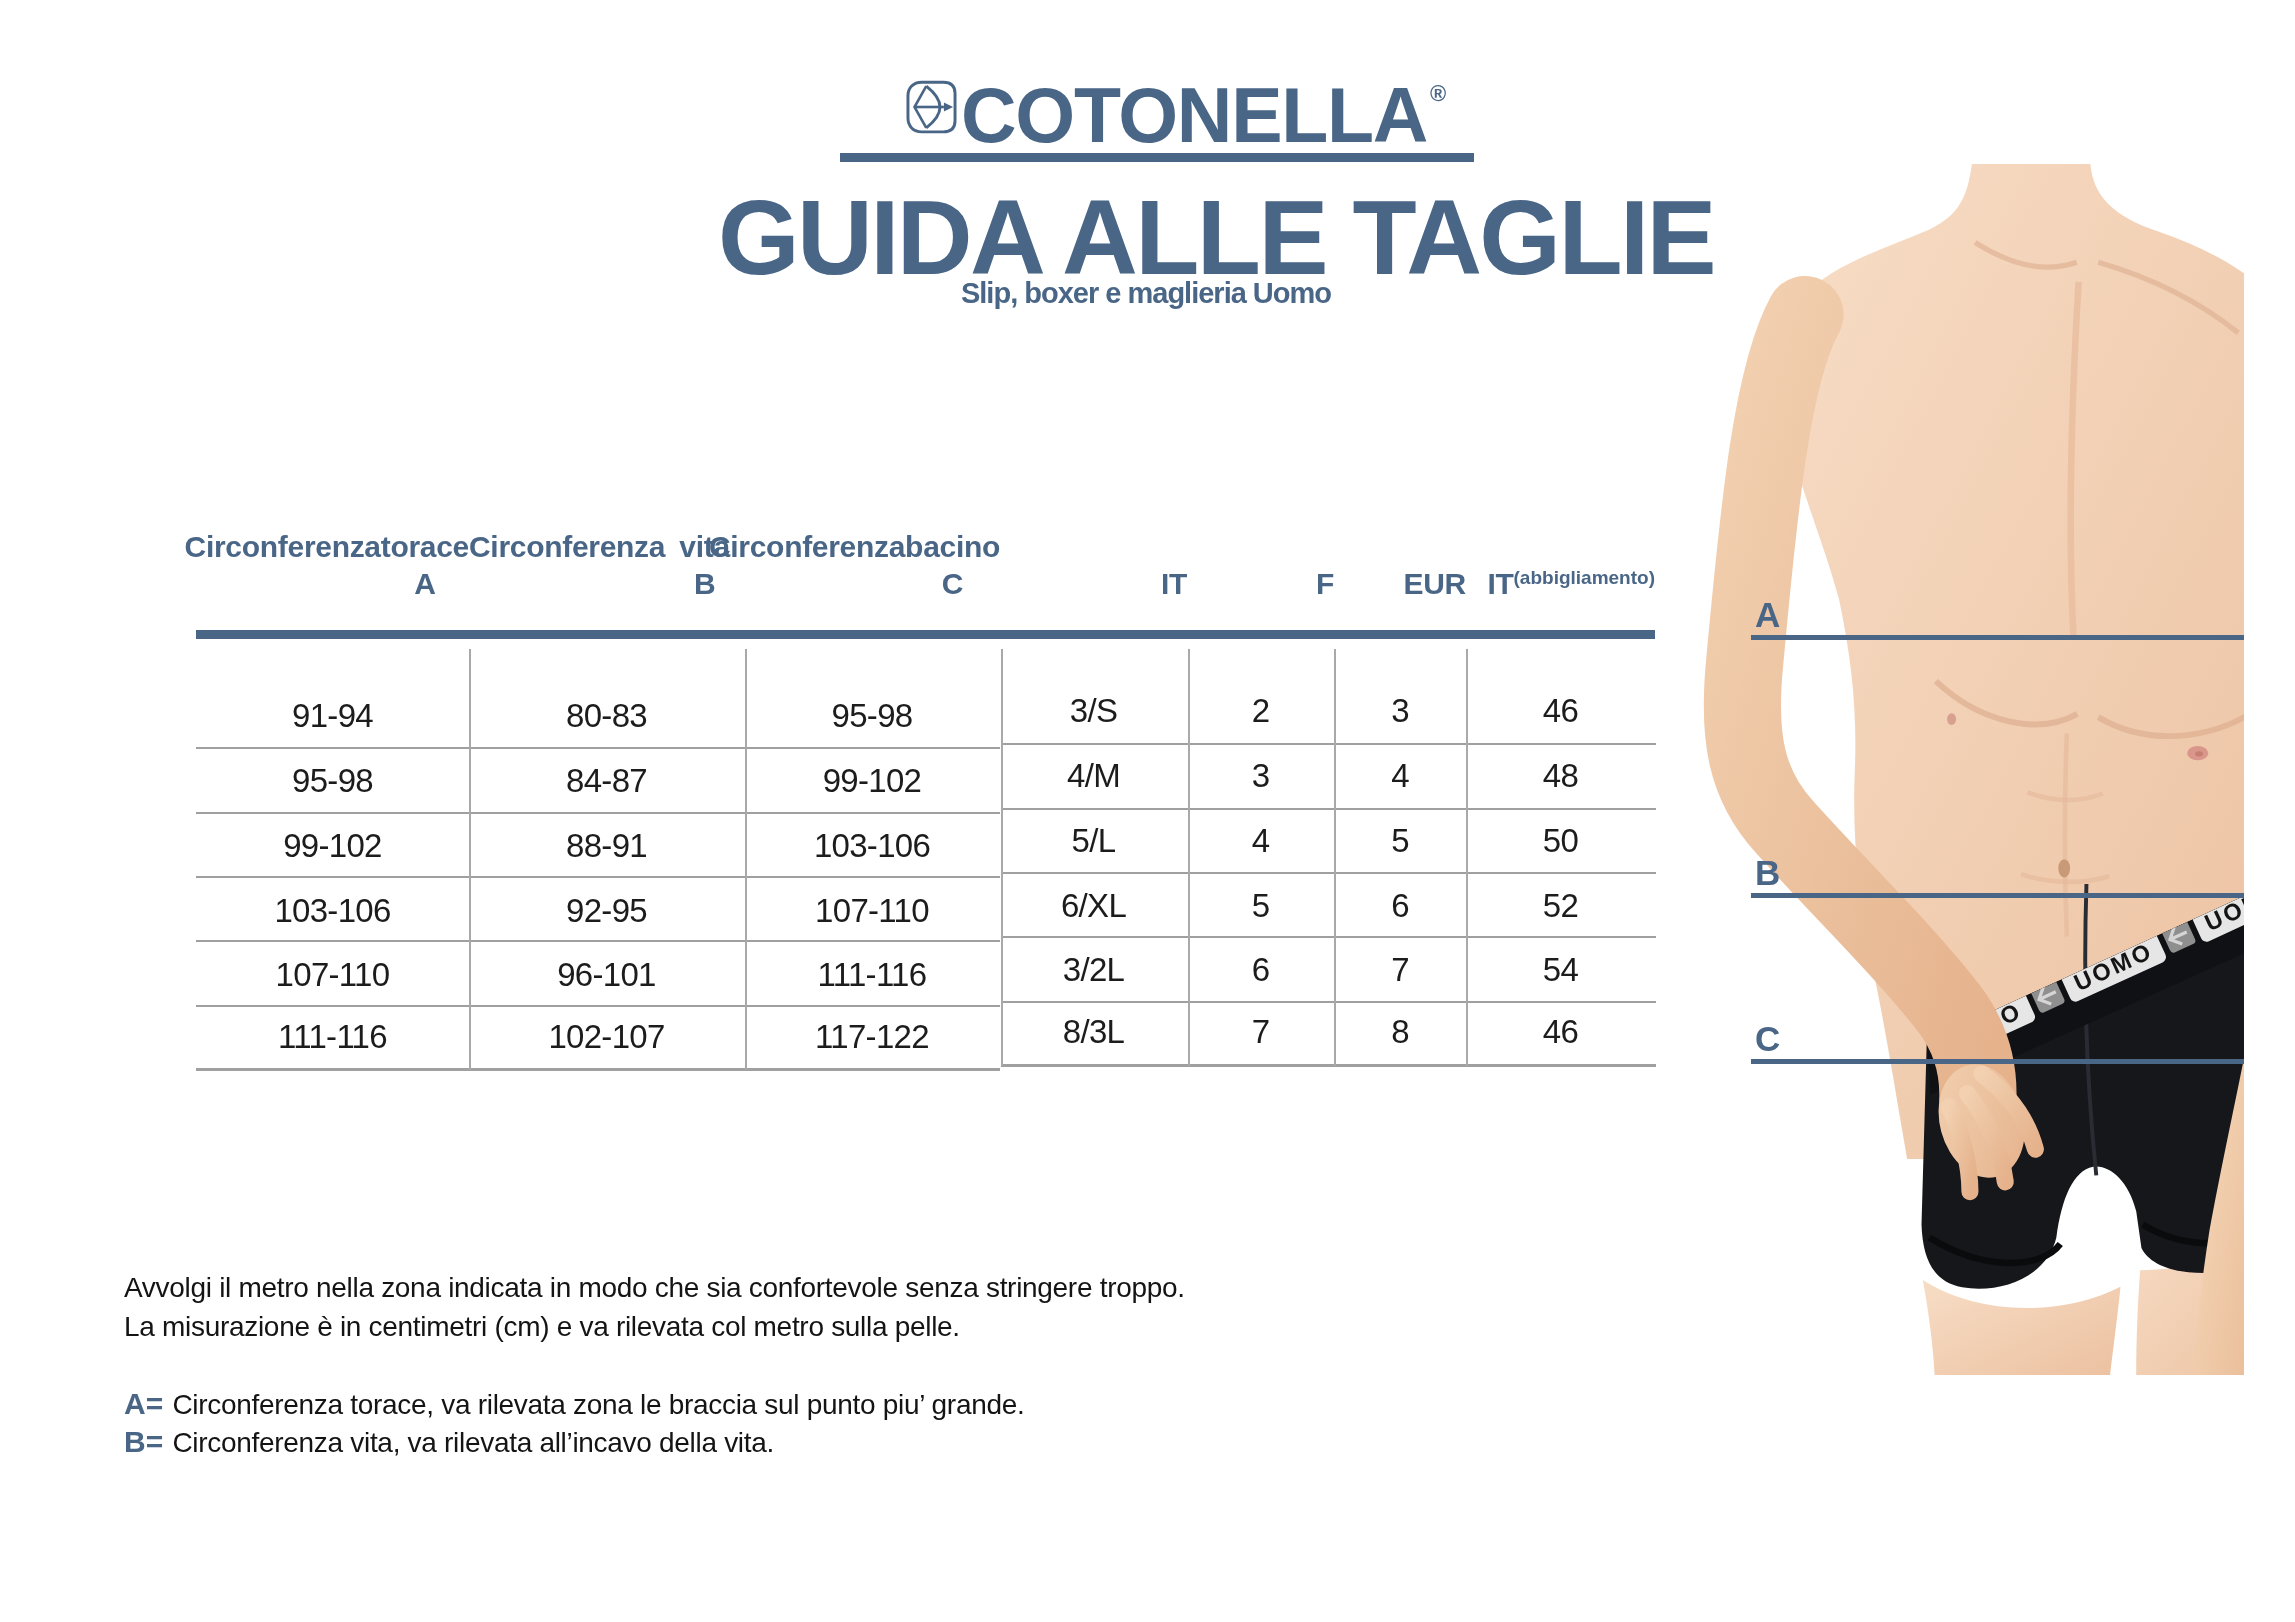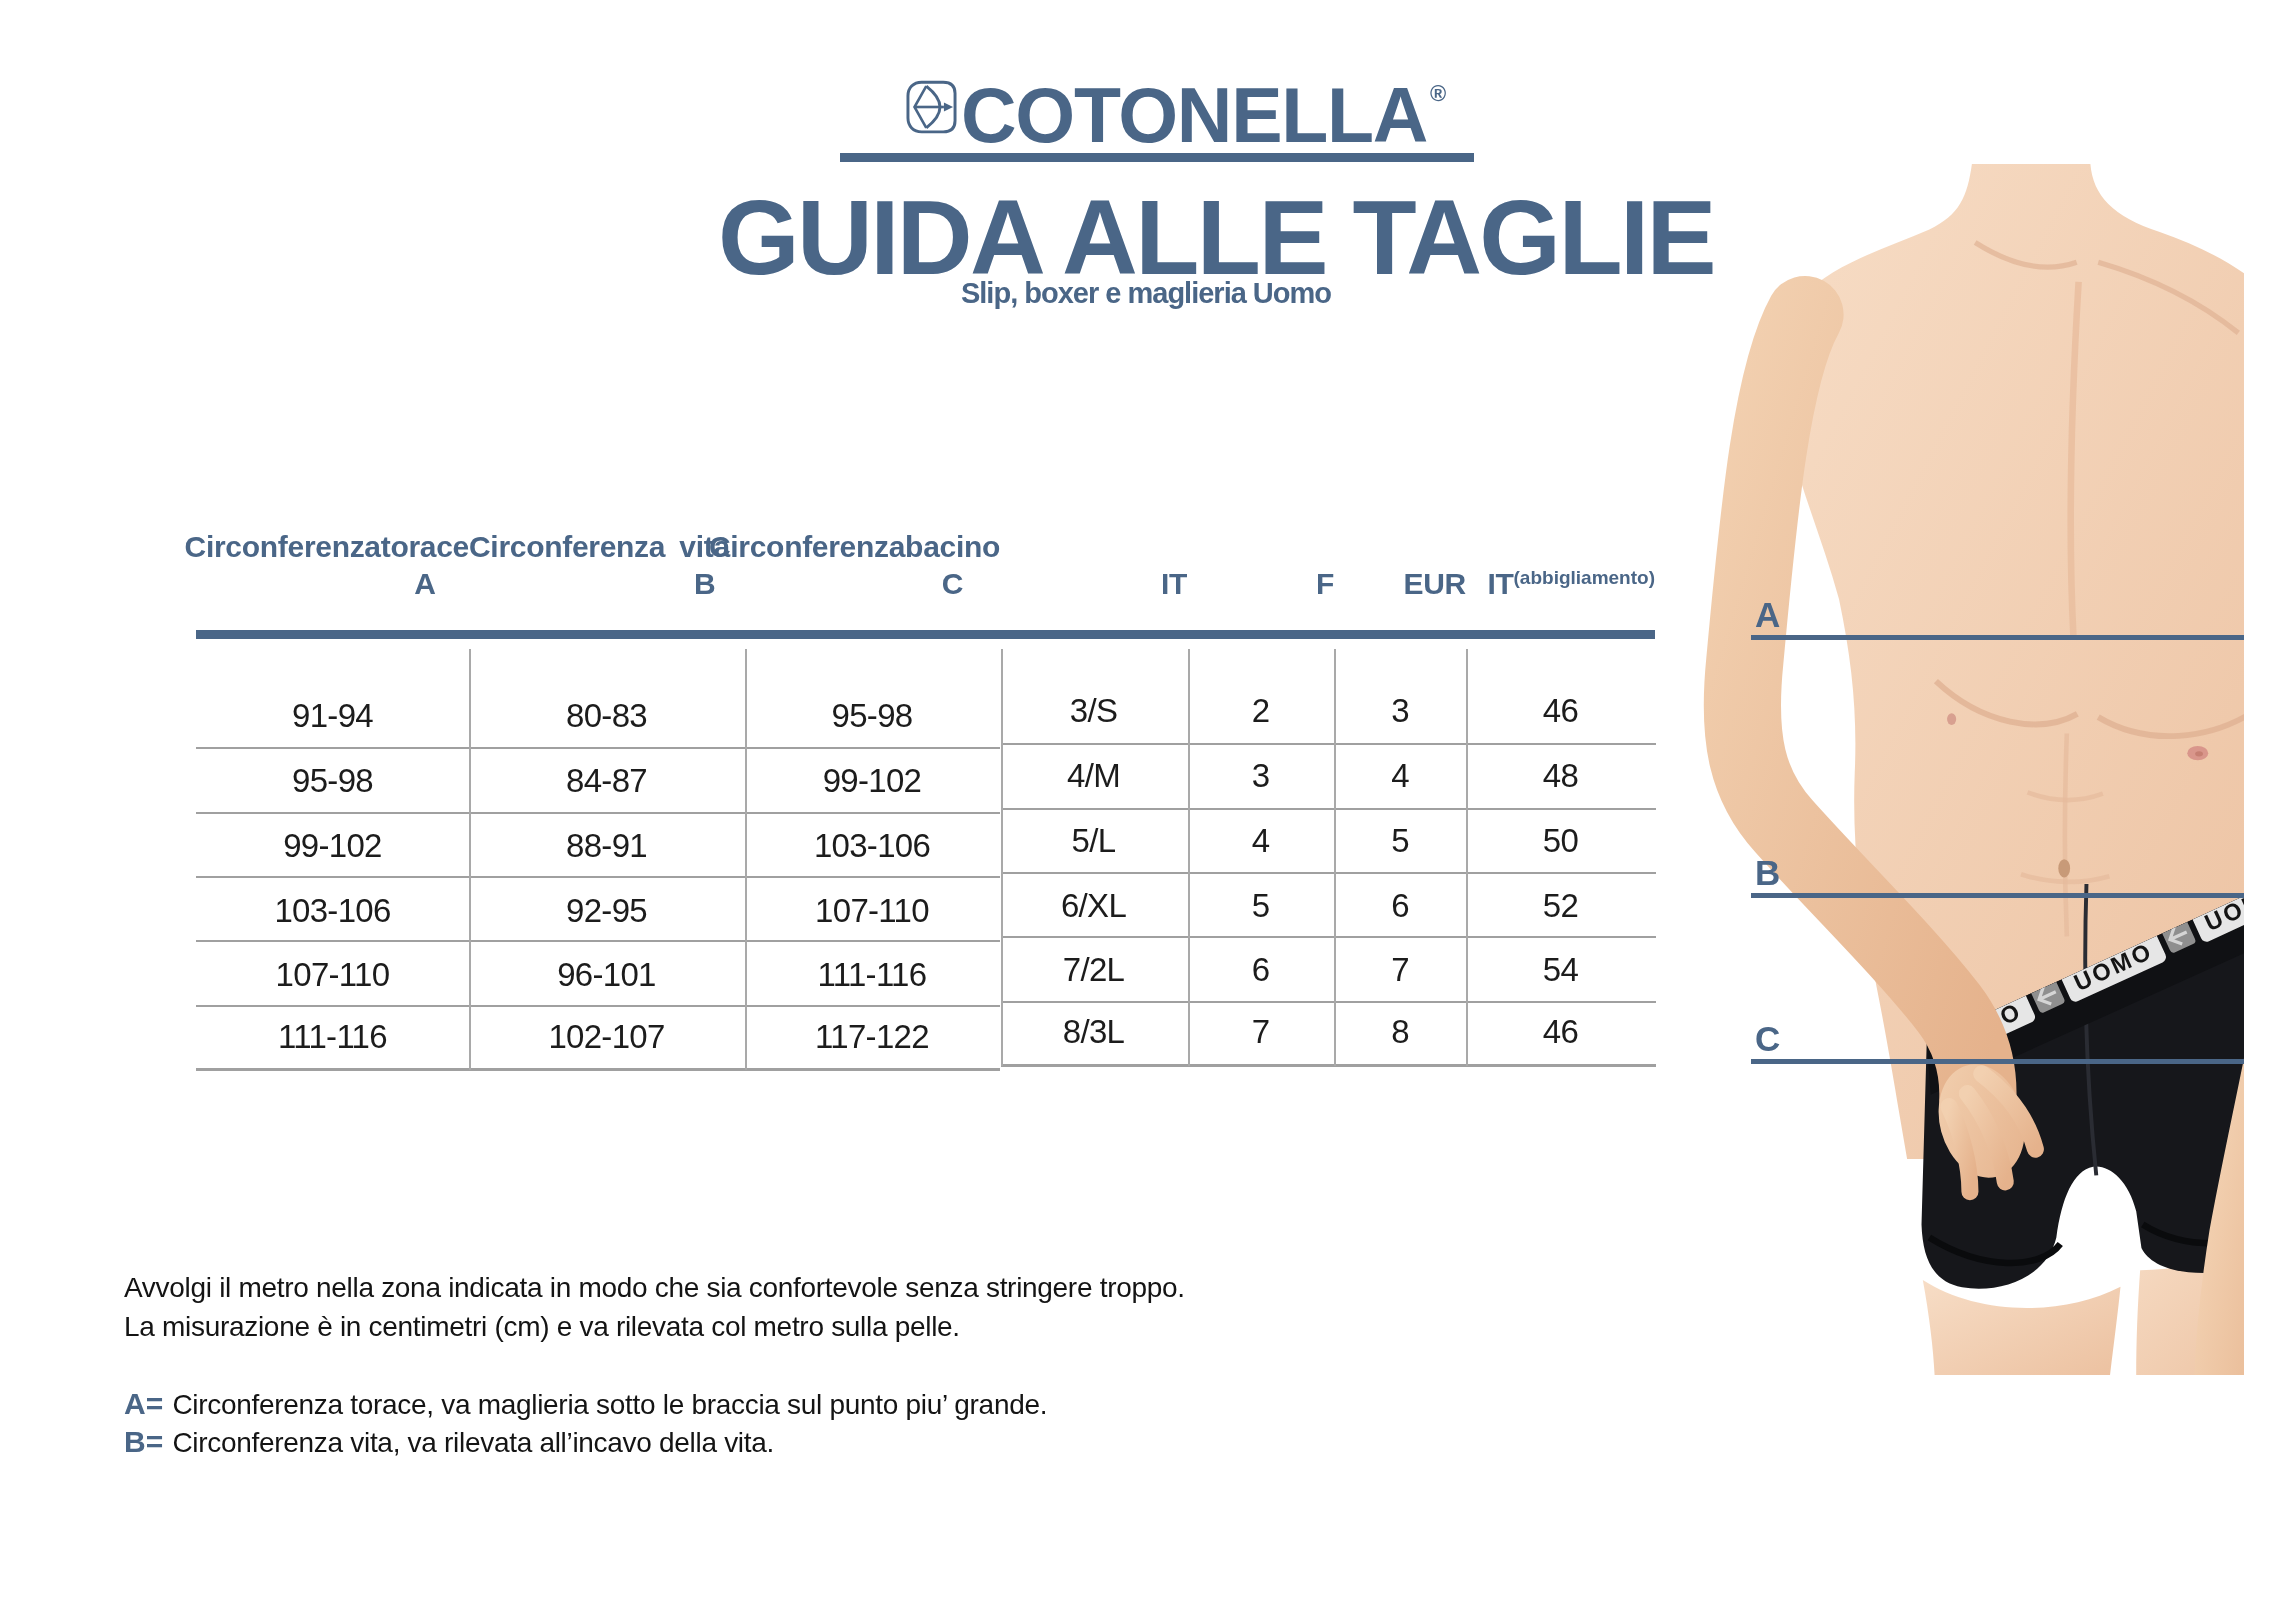--- a/index.html
+++ b/index.html
@@ -125,21 +125,21 @@
     <div class="cell c3">107-110</div>
     <div class="cell c4 rgt">6/XL</div>
     <div class="cell c5 rgt">5</div>
     <div class="cell c6 rgt">6</div>
     <div class="cell c7 rgt">52</div>
   </div>
   <div class="abs trow" style="top:943px">
     <div class="cell c1">107-110</div>
     <div class="cell c2">96-101</div>
     <div class="cell c3">111-116</div>
-    <div class="cell c4 rgt">7/2L</div>
+    <div class="cell c4 rgt">3/2L</div>
     <div class="cell c5 rgt">6</div>
     <div class="cell c6 rgt">7</div>
     <div class="cell c7 rgt">54</div>
   </div>
   <div class="abs trow" style="top:1005px">
     <div class="cell c1">111-116</div>
     <div class="cell c2">102-107</div>
     <div class="cell c3">117-122</div>
     <div class="cell c4 rgt">8/3L</div>
     <div class="cell c5 rgt">7</div>
@@ -168,21 +168,21 @@
   <div class="abs vline" style="left:1334px;top:649px;height:417px"></div>
   <div class="abs vline" style="left:1466px;top:649px;height:417px"></div>
 
   <div class="abs notes">
     <div>Avvolgi il metro nella zona indicata in modo che sia confortevole senza stringere troppo.</div>
     <div>La misurazione è in centimetri (cm) e va rilevata col metro sulla pelle.</div>
   </div>
 
   <div class="abs legend">
     <div class="lrow">
-      <span class="key">A=</span><span>Circonferenza torace, va maglieria sotto le braccia sul punto piu’ grande.</span>
+      <span class="key">A=</span><span>Circonferenza torace, va rilevata zona le braccia sul punto piu’ grande.</span>
     </div>
     <div class="lrow">
       <span class="key">B=</span><span>Circonferenza vita, va rilevata all’incavo della vita.</span>
     </div>
   </div>
 
   <svg class="abs figure-svg" width="622" height="1211" viewBox="0 0 950 1850">
     <defs>
       <linearGradient id="skin" x1="0" y1="0" x2="1" y2="1">
         <stop offset="0" stop-color="#f7ddc6"></stop>

